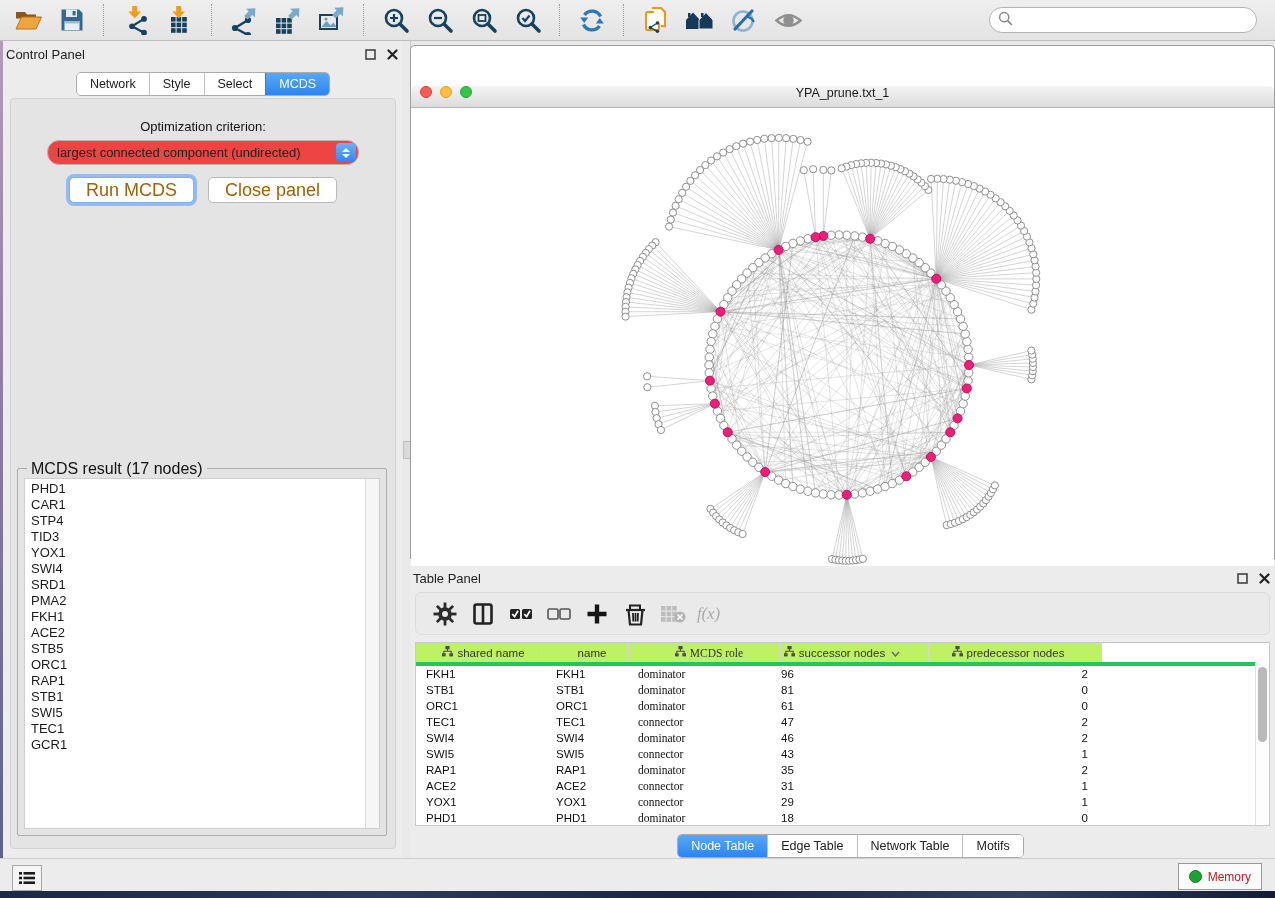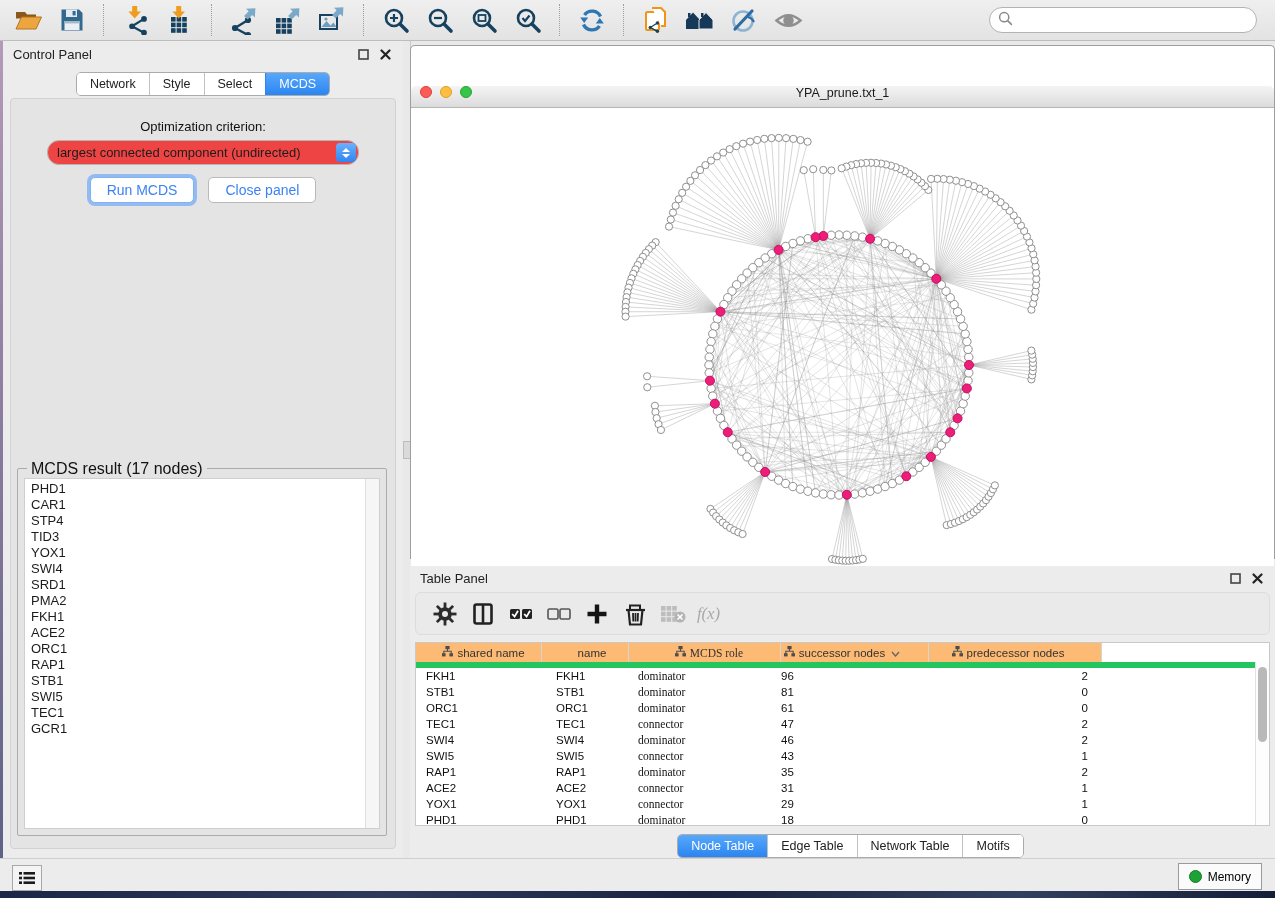--- a/index.html
+++ b/index.html
@@ -18,42 +18,42 @@
   #toolbar{left:0;top:0;width:1275px;height:41px;display:flex;align-items:center;
     background:linear-gradient(#efefef,#e3e3e3);border-bottom:1px solid #bdbdbd;box-sizing:border-box;padding-left:6px;}
   .ticon{width:34px;height:32px;margin:0 5px;display:flex;align-items:center;justify-content:center;}
   .tb-sep{width:1px;height:32px;border-left:1px dotted #9e9e9e;margin:0 9px;}
   #search-wrap{position:absolute;right:18px;top:7px;width:268px;height:26px;background:#fff;
     border:1px solid #b3b3b3;border-radius:13px;display:flex;align-items:center;padding-left:8px;box-sizing:border-box;}
   #search-input{border:none;outline:none;flex:1;height:20px;font-size:12px;background:transparent;margin-left:5px;}
 
   
   #control-panel{left:3px;top:41px;width:400px;height:817px;background:#ececec;}
-  .panel-titlebar{height:27px;display:flex;align-items:center;font-size:13px;color:#222;padding:0 10px;}
+  .panel-titlebar{height:27px;display:flex;align-items:center;font-size:13px;color:#222;padding:0 3px;}
   .panel-title{flex:1;}
   .wicon{width:16px;height:16px;display:flex;align-items:center;justify-content:center;margin-left:6px;}
   #cp-tabs{position:absolute;left:0;top:31px;width:100%;display:flex;justify-content:center;}
   .seg{display:flex;border-radius:5px;overflow:hidden;border:1px solid #ababab;background:#fff;height:22px;}
   .seg .tab{padding:0 13px;font-size:12.5px;display:flex;align-items:center;border-left:1px solid #c2c2c2;background:#fff;color:#222;}
   .seg .tab:first-child{border-left:none;}
   .seg .tab.active{background:linear-gradient(#58a8fa,#2b85f2);color:#fff;border-left-color:#2b85f2;}
   #cp-body{position:absolute;left:7px;right:7px;top:57px;bottom:9px;background:#e4e4e4;
     border:1px solid #d2d2d2;border-radius:4px;}
   #opt-label{position:absolute;left:0;top:20px;width:100%;text-align:center;font-size:13px;color:#111;}
   #opt-select{position:absolute;left:36px;right:36px;top:41px;height:25px;background:#ef4444;border:1px solid #b5b5b5;
     border-radius:12px;display:flex;align-items:center;font-size:13px;box-sizing:border-box;}
   #opt-select .sel-text{flex:1;padding-left:9px;white-space:nowrap;overflow:hidden;}
   .stepper{width:20px;height:19px;margin-right:2px;border-radius:4px;background:linear-gradient(#6cb1fb,#2f86f3);
     display:flex;flex-direction:column;align-items:center;justify-content:center;gap:2px;}
   .stepper i{width:0;height:0;border-left:4px solid transparent;border-right:4px solid transparent;}
   .stepper .up{border-bottom:4.5px solid #fff;}
   .stepper .dn{border-top:4.5px solid #fff;}
   #cp-buttons{position:absolute;left:0;top:78px;width:100%;display:flex;justify-content:center;gap:14px;}
   .btn{height:24px;padding:0 16px;background:#fff;border:1px solid #b9b9b9;border-radius:5px;
-    font-size:14px;display:flex;align-items:center;color:#3b82f6;}
+    font-size:18px;display:flex;align-items:center;color:#a16207;}
   .btn.focused{box-shadow:0 0 0 3px rgba(95,160,250,.6);border-color:#7fb2f5;}
   #result-group{position:absolute;left:6px;right:8px;top:369px;bottom:12px;border:1px solid #ababab;border-radius:2px;}
   #result-legend{position:absolute;top:-9px;left:9px;background:#e4e4e4;padding:0 4px;font-size:16px;color:#111;}
   #result-list{position:absolute;left:6px;right:6px;top:9px;bottom:6px;background:#fff;border:1px solid #cfcfcf;overflow:hidden;}
   #result-items{position:absolute;left:0;top:2px;right:13px;bottom:0;}
   .result-item{font-size:13px;line-height:16px;padding-left:6px;}
   #result-scroll{position:absolute;right:0;top:0;bottom:0;width:13px;background:#f6f6f6;border-left:1px solid #e0e0e0;}
 
   
   #v-split{left:403px;top:41px;width:7px;height:817px;background:#e9e9e9;border-right:1px solid #c9c9c9;}
@@ -73,41 +73,41 @@
   .light.green{background:#35c649;border:1px solid #23a432;}
   #net-title{position:absolute;left:0;width:100%;text-align:center;font-size:12.5px;color:#1a1a1a;}
   #net-view{position:relative;width:100%;height:491px;background:#fff;}
 
   
   #table-panel{left:410px;top:566px;width:865px;height:292px;background:#ececec;}
   #tp-toolbar{position:absolute;left:5px;right:5px;top:26px;height:43px;background:#eaeaea;
     border:1px solid #dcdcdc;border-radius:6px;display:flex;align-items:center;padding-left:14px;box-sizing:border-box;}
   .tpicon{width:30px;height:30px;margin-right:8px;display:flex;align-items:center;justify-content:center;}
   #tp-table{position:absolute;left:5px;right:5px;top:76px;height:184px;background:#fff;border:1px solid #c9c9c9;box-sizing:border-box;overflow:hidden;}
-  #tbl-header{display:flex;height:19px;background:#fdba74;border-bottom:6px solid #22c55e;}
+  #tbl-header{display:flex;height:19px;background:#bef264;border-bottom:4px solid #22c55e;}
   .hcell{display:flex;align-items:center;justify-content:center;gap:4px;font-size:11.5px;color:#333;
     border-right:1px solid #d5d5d5;box-sizing:border-box;height:19px;}
   .hcell .sort{margin-left:2px;}
   .trow{display:flex;height:16px;}
   .tcell{font-size:11.5px;line-height:16px;box-sizing:border-box;white-space:nowrap;overflow:hidden;color:#111;}
   .c0{width:126px;padding-left:10px;}
   .c1{width:87px;padding-left:14px;}
   .c2{width:152px;padding-left:9px;font-family:Liberation Serif, serif;}
   .c3{width:148px;text-align:left;padding-right:25px;}
   .c4{width:173px;text-align:right;padding-right:14px;}
   #tbl-vscroll{position:absolute;right:0;top:19px;bottom:0;width:13px;background:#fdfdfd;border-left:1px solid #e2e2e2;}
   #tbl-thumb{position:absolute;left:2px;right:2px;top:5px;height:75px;background:#b9b9b9;border-radius:5px;}
   #tp-tabs{position:absolute;left:8px;top:268px;width:100%;display:flex;justify-content:center;}
 
   
   #status-bar{left:0;top:858px;width:1275px;height:33px;background:#ececec;border-top:1px solid #cfcfcf;box-sizing:border-box;}
   #list-btn{position:absolute;left:12px;top:6px;width:28px;height:24px;background:#f4f4f4;border:1px solid #a8a8a8;
     display:flex;align-items:center;justify-content:center;}
   #memory-btn{position:absolute;right:13px;top:4px;height:25px;background:#fbfbfb;border:1px solid #9a9a9a;
-    display:flex;align-items:center;gap:6px;padding:0 10px;font-size:12px;color:#000000;text-align:right;}
+    display:flex;align-items:center;gap:6px;padding:0 10px;font-size:12px;color:#b91c1c;text-align:right;}
   #memory-dot{width:11px;height:11px;border-radius:50%;background:#1da335;border:1px solid #157c27;}
 </style>
 </head>
 <body>
 
 <div id="desktop-left" class="abs"></div>
 <div id="desktop-bottom" class="abs"></div>
 
 <div id="toolbar" class="abs">
   <div id="tb-icons" style="display:flex;align-items:center;">
@@ -324,20 +324,21 @@
             <div class="result-item">PHD1</div>
             <div class="result-item">CAR1</div>
             <div class="result-item">STP4</div>
             <div class="result-item">TID3</div>
             <div class="result-item">YOX1</div>
             <div class="result-item">SWI4</div>
             <div class="result-item">SRD1</div>
             <div class="result-item">PMA2</div>
             <div class="result-item">FKH1</div>
             <div class="result-item">ACE2</div>
+            <div class="result-item">STB5</div>
             <div class="result-item">ORC1</div>
             <div class="result-item">RAP1</div>
             <div class="result-item">STB1</div>
             <div class="result-item">SWI5</div>
             <div class="result-item">TEC1</div>
             <div class="result-item">GCR1</div>
           </div>
         <div id="result-scroll"></div>
       </div>
     </div>

